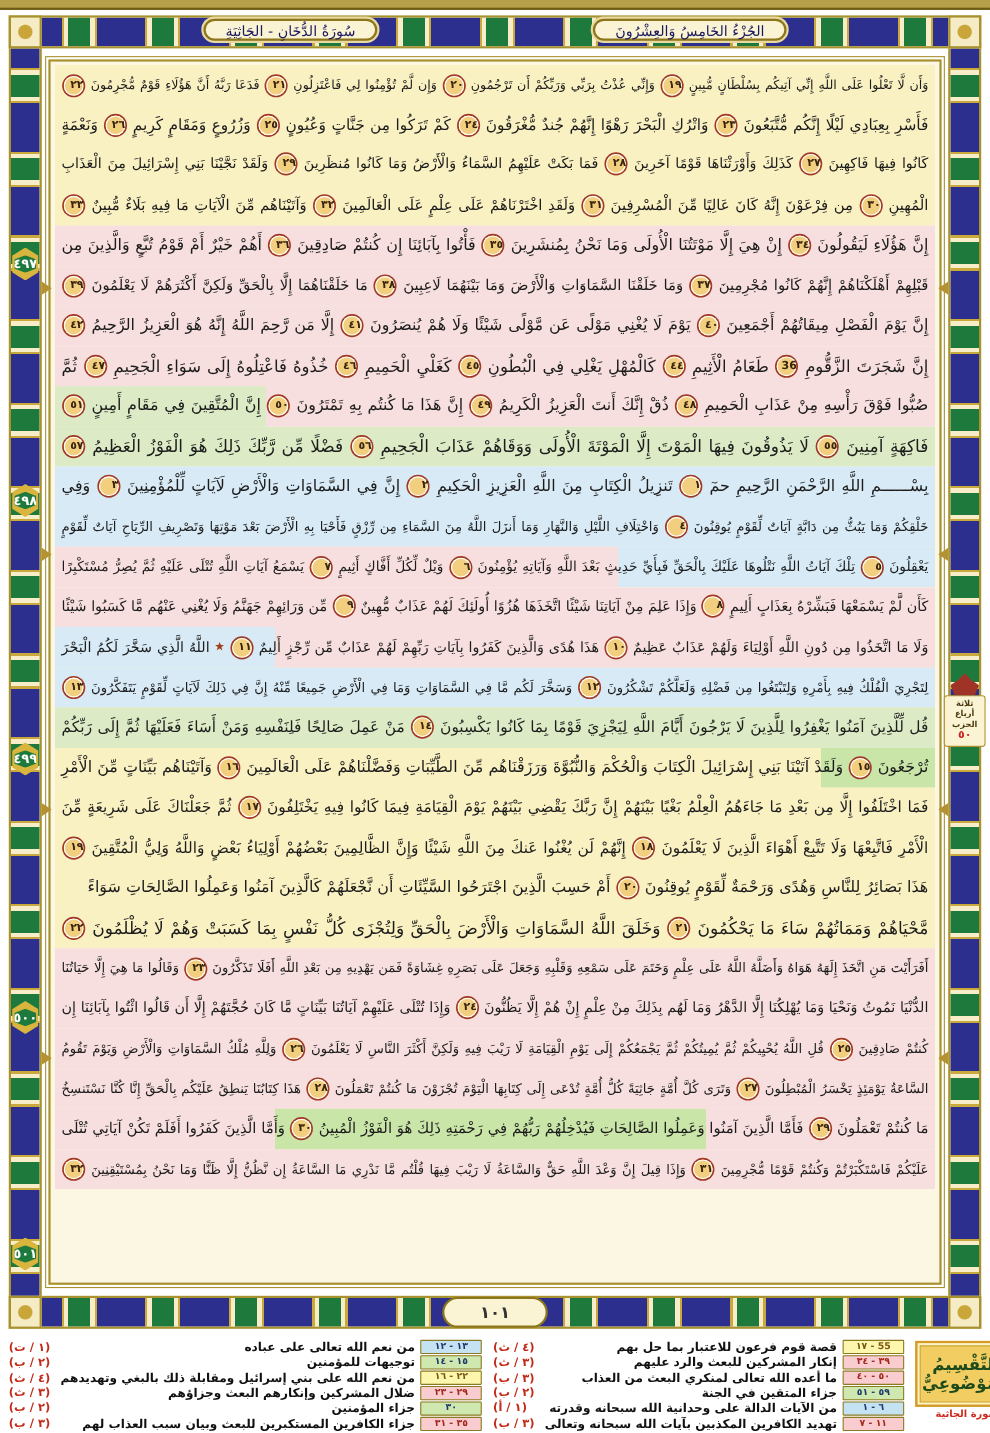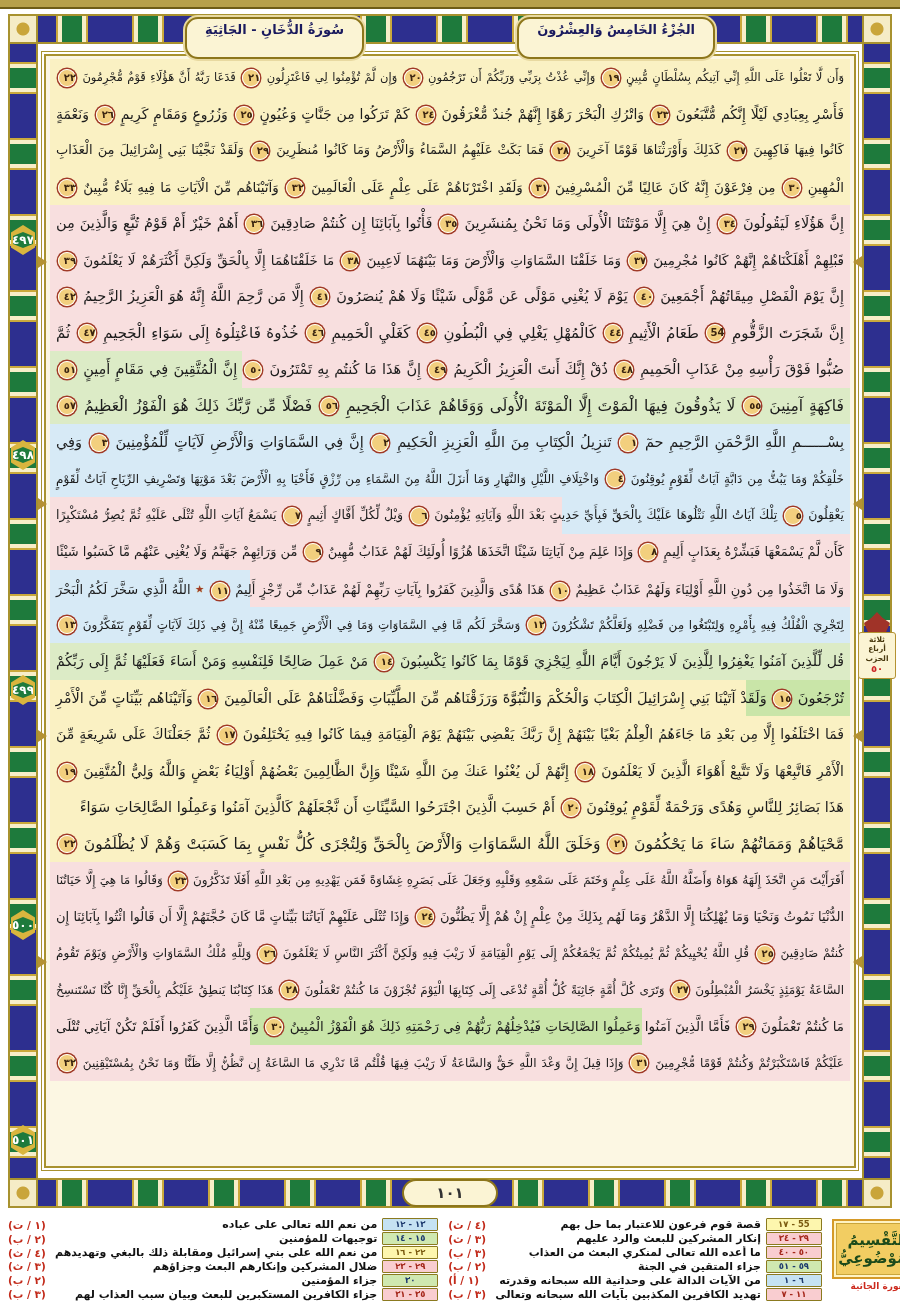--- a/index.html
+++ b/index.html
@@ -14,22 +14,22 @@
   .top-strip{position:absolute;left:0;top:0;width:900px;height:9px;background:#b7a04a;border-bottom:2px solid #6e5c16;}
   .band{position:absolute;border:2px solid var(--goldline);
     background:repeating-linear-gradient(90deg,#caa93c 0 2px,#2d2f8f 2px 46px,#caa93c 46px 48px,#f7eec9 48px 52px,#1e7a3c 52px 72px,#f7eec9 72px 76px);}
   .band.v{background:repeating-linear-gradient(180deg,#caa93c 0 2px,#2d2f8f 2px 46px,#caa93c 46px 48px,#f7eec9 48px 52px,#1e7a3c 52px 72px,#f7eec9 72px 76px);}
   .band.top{left:8px;top:14px;width:884px;height:30px;}
   .band.bottom{left:8px;top:1178px;width:884px;height:30px;}
   .band.left{left:8px;top:14px;width:30px;height:1194px;}
   .band.right{left:862px;top:14px;width:30px;height:1194px;}
   .corner{position:absolute;width:30px;height:30px;background:#f5ecc6;border:2px solid var(--goldline);
     background-image:radial-gradient(circle at 50% 50%,#c9a53a 0 6px,#f5ecc6 7px);}
-  .cartouche{position:absolute;top:17px;height:42px;padding:0 18px;background:var(--cart);
-    border:2px solid #8d761b;border-radius:13px;line-height:21px;color:#1a1a5e;font-weight:bold;
+  .cartouche{position:absolute;top:17px;height:20px;padding:0 18px;background:var(--cart);
+    border:2px solid #8d761b;border-radius:13px;line-height:21px;color:#1a1a5e;font-weight:normal;
     font-size:13px;box-shadow:0 0 0 2px #e8d9a0;white-space:nowrap;z-index:5;}
   .content{position:absolute;left:44px;top:54px;width:812px;height:1114px;background:var(--cream);
     border:2px solid var(--goldline);outline:1px solid var(--goldline);outline-offset:2px;padding:3px 4px;}
   .qline{position:relative;height:36.5px;}
   .qtext{display:block;width:100%;height:100%;direction:rtl;text-align:justify;text-align-last:justify;
     white-space:nowrap;overflow:hidden;line-height:36.5px;font-size:15.5px;color:#1c1c1c;padding:0 6px;}
   .bg-yellow{background:var(--band-yellow);} .bg-pink{background:var(--band-pink);}
   .bg-green{background:var(--band-green);} .bg-blue{background:var(--band-blue);}
   .bg-green-pink{background:linear-gradient(90deg,var(--band-green) 0 24%,var(--band-pink) 24%);}
   .bg-pink-blue{background:linear-gradient(90deg,var(--band-pink) 0 64%,var(--band-blue) 64%);}
@@ -119,21 +119,21 @@
         <div class="qline bg-pink">
           <div class="qtext" style="font-size: 14.5px;">إِنَّ هَؤُلَاءِ لَيَقُولُونَ <span class="vm">٣٤</span> إِنْ هِيَ إِلَّا مَوْتَتُنَا الْأُولَى وَمَا نَحْنُ بِمُنشَرِينَ <span class="vm">٣٥</span> فَأْتُوا بِآبَائِنَا إِن كُنتُمْ صَادِقِينَ <span class="vm">٣٦</span> أَهُمْ خَيْرٌ أَمْ قَوْمُ تُبَّعٍ وَالَّذِينَ مِن</div>
         </div>
         <div class="qline bg-pink">
           <div class="qtext" style="font-size: 13.5px;">قَبْلِهِمْ أَهْلَكْنَاهُمْ إِنَّهُمْ كَانُوا مُجْرِمِينَ <span class="vm">٣٧</span> وَمَا خَلَقْنَا السَّمَاوَاتِ وَالْأَرْضَ وَمَا بَيْنَهُمَا لَاعِبِينَ <span class="vm">٣٨</span> مَا خَلَقْنَاهُمَا إِلَّا بِالْحَقِّ وَلَكِنَّ أَكْثَرَهُمْ لَا يَعْلَمُونَ <span class="vm">٣٩</span></div>
         </div>
         <div class="qline bg-pink">
           <div class="qtext" style="font-size: 14.5px;">إِنَّ يَوْمَ الْفَصْلِ مِيقَاتُهُمْ أَجْمَعِينَ <span class="vm">٤٠</span> يَوْمَ لَا يُغْنِي مَوْلًى عَن مَّوْلًى شَيْئًا وَلَا هُمْ يُنصَرُونَ <span class="vm">٤١</span> إِلَّا مَن رَّحِمَ اللَّهُ إِنَّهُ هُوَ الْعَزِيزُ الرَّحِيمُ <span class="vm">٤٢</span></div>
         </div>
         <div class="qline bg-pink">
-          <div class="qtext" style="font-size: 15px;">إِنَّ شَجَرَتَ الزَّقُّومِ <span class="vm">54</span> طَعَامُ الْأَثِيمِ <span class="vm">٤٤</span> كَالْمُهْلِ يَغْلِي فِي الْبُطُونِ <span class="vm">٤٥</span> كَغَلْيِ الْحَمِيمِ <span class="vm">٤٦</span> خُذُوهُ فَاعْتِلُوهُ إِلَى سَوَاءِ الْجَحِيمِ <span class="vm">٤٧</span> ثُمَّ</div>
+          <div class="qtext" style="font-size: 15px;">إِنَّ شَجَرَتَ الزَّقُّومِ <span class="vm">36</span> طَعَامُ الْأَثِيمِ <span class="vm">٤٤</span> كَالْمُهْلِ يَغْلِي فِي الْبُطُونِ <span class="vm">٤٥</span> كَغَلْيِ الْحَمِيمِ <span class="vm">٤٦</span> خُذُوهُ فَاعْتِلُوهُ إِلَى سَوَاءِ الْجَحِيمِ <span class="vm">٤٧</span> ثُمَّ</div>
         </div>
         <div class="qline bg-green-pink">
           <div class="qtext" style="font-size: 14.5px;">صُبُّوا فَوْقَ رَأْسِهِ مِنْ عَذَابِ الْحَمِيمِ <span class="vm">٤٨</span> ذُقْ إِنَّكَ أَنتَ الْعَزِيزُ الْكَرِيمُ <span class="vm">٤٩</span> إِنَّ هَذَا مَا كُنتُم بِهِ تَمْتَرُونَ <span class="vm">٥٠</span> إِنَّ الْمُتَّقِينَ فِي مَقَامٍ أَمِينٍ <span class="vm">٥١</span></div>
         </div>
         <div class="qline bg-green">
           <div class="qtext" style="font-size: 15.5px;">فَاكِهَةٍ آمِنِينَ <span class="vm">٥٥</span> لَا يَذُوقُونَ فِيهَا الْمَوْتَ إِلَّا الْمَوْتَةَ الْأُولَى وَوَقَاهُمْ عَذَابَ الْجَحِيمِ <span class="vm">٥٦</span> فَضْلًا مِّن رَّبِّكَ ذَلِكَ هُوَ الْفَوْزُ الْعَظِيمُ <span class="vm">٥٧</span></div>
         </div>
         <div class="qline bg-blue">
           <div class="qtext" style="font-size: 14.5px;">بِسْــــــمِ اللَّهِ الرَّحْمَنِ الرَّحِيمِ حمٓ <span class="vm">١</span> تَنزِيلُ الْكِتَابِ مِنَ اللَّهِ الْعَزِيزِ الْحَكِيمِ <span class="vm">٢</span> إِنَّ فِي السَّمَاوَاتِ وَالْأَرْضِ لَآيَاتٍ لِّلْمُؤْمِنِينَ <span class="vm">٣</span> وَفِي</div>
         </div>

